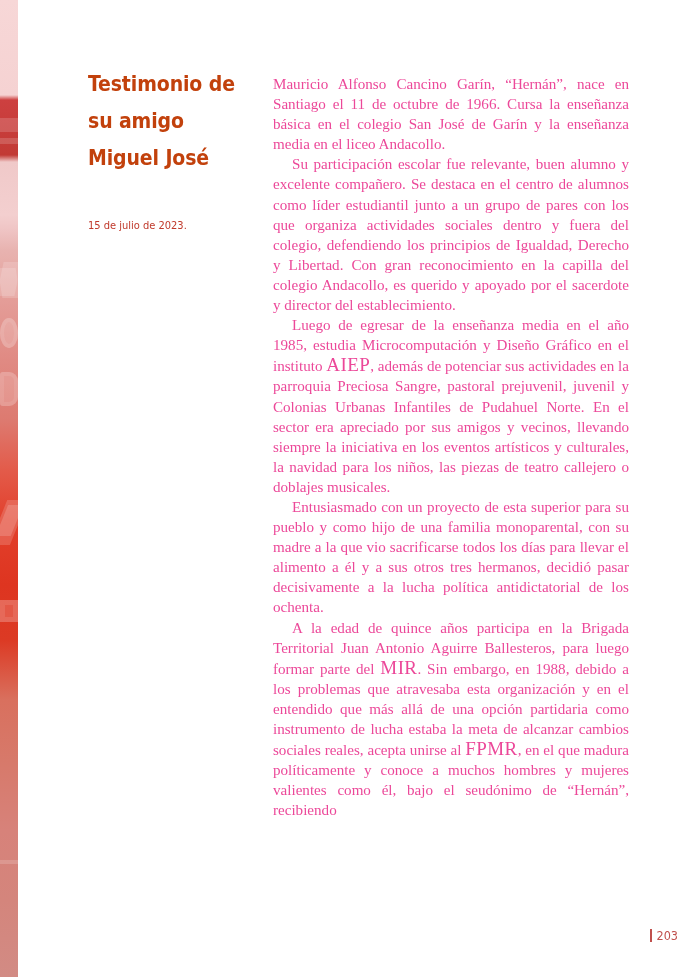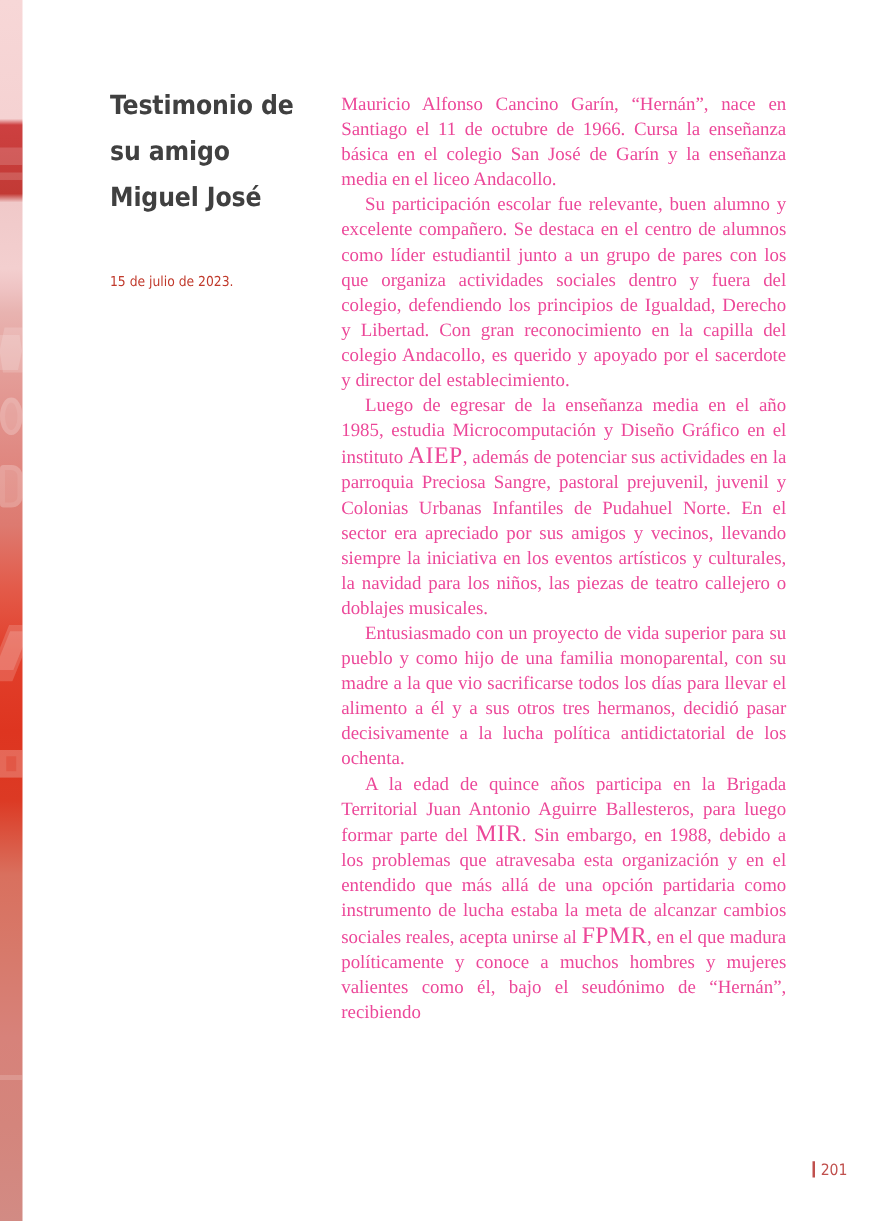--- a/index.html
+++ b/index.html
@@ -76,21 +76,21 @@
     position: absolute;
     left: 88px;
     top: 66px;
     width: 160px;
   }
   .doc-title {
     font-family: "DejaVu Sans Condensed", "Liberation Sans Narrow", "Liberation Sans", sans-serif;
     font-weight: bold;
     font-size: 21px;
     line-height: 37px;
-    color: #404040;
+    color: #c2410c;
     letter-spacing: -0.1px;
     margin: 0;
   }
   .doc-title .ln { display: block; white-space: nowrap; }
 
   .doc-date {
     position: absolute;
     left: 88px;
     top: 219px;
     font-family: "DejaVu Sans Condensed", "Liberation Sans Narrow", "Liberation Sans", sans-serif;
@@ -172,24 +172,24 @@
   <div class="doc-date">15 de julio de 2023.</div>
 
   <div class="body-col">
 
     <p>Mauricio Alfonso Cancino Garín, “Hernán”, nace en Santiago el 11 de octubre de 1966. Cursa la enseñanza básica en el colegio San José de Garín y la enseñanza media en el liceo Andacollo.</p>
 
     <p class="indent">Su participación escolar fue relevante, buen alumno y excelente compañero. Se destaca en el centro de alumnos como líder estudiantil junto a un grupo de pares con los que organiza actividades sociales dentro y fuera del colegio, defendiendo los principios de Igualdad, Derecho y Libertad. Con gran reconocimiento en la capilla del colegio Andacollo, es querido y apoyado por el sacerdote y director del establecimiento.</p>
 
     <p class="indent"><span>Luego de egresar de la enseñanza media en el año 1985, estudia Microcomputación y Diseño Gráfico en el instituto </span><span class="smallcaps">AIEP</span><span>, además de potenciar sus actividades en la parroquia Preciosa Sangre, pastoral prejuvenil, juvenil y Colonias Urbanas Infantiles de Pudahuel Norte. En el sector era apreciado por sus amigos y vecinos, llevando siempre la iniciativa en los eventos artísticos y culturales, la navidad para los niños, las piezas de teatro callejero o doblajes musicales.</span></p>
 
-    <p class="indent">Entusiasmado con un proyecto de vida superior para su pueblo y como hijo de una familia monoparental, con su madre a la que vio sacrificarse todos los días para llevar el alimento a él y a sus otros tres hermanos, decidió pasar decisivamente a la lucha política antidictatorial de los ochenta.</p>
+    <p class="indent">Entusiasmado con un proyecto de esta superior para su pueblo y como hijo de una familia monoparental, con su madre a la que vio sacrificarse todos los días para llevar el alimento a él y a sus otros tres hermanos, decidió pasar decisivamente a la lucha política antidictatorial de los ochenta.</p>
 
     <p class="indent"><span>A la edad de quince años participa en la Brigada Territorial Juan Antonio Aguirre Ballesteros, para luego formar parte del </span><span class="smallcaps">MIR</span><span>. Sin embargo, en 1988, debido a los problemas que atravesaba esta organización y en el entendido que más allá de una opción partidaria como instrumento de lucha estaba la meta de alcanzar cambios sociales reales, acepta unirse al </span><span class="smallcaps">FPMR</span><span>, en el que madura políticamente y conoce a muchos hombres y mujeres valientes como él, bajo el seudónimo de “Hernán”, recibiendo</span></p>
 
   </div>
 
   <div class="folio">
     <span class="rule"></span>
-    <span>201</span>
+    <span>203</span>
   </div>
 
 </div>
 
 </body></html>

